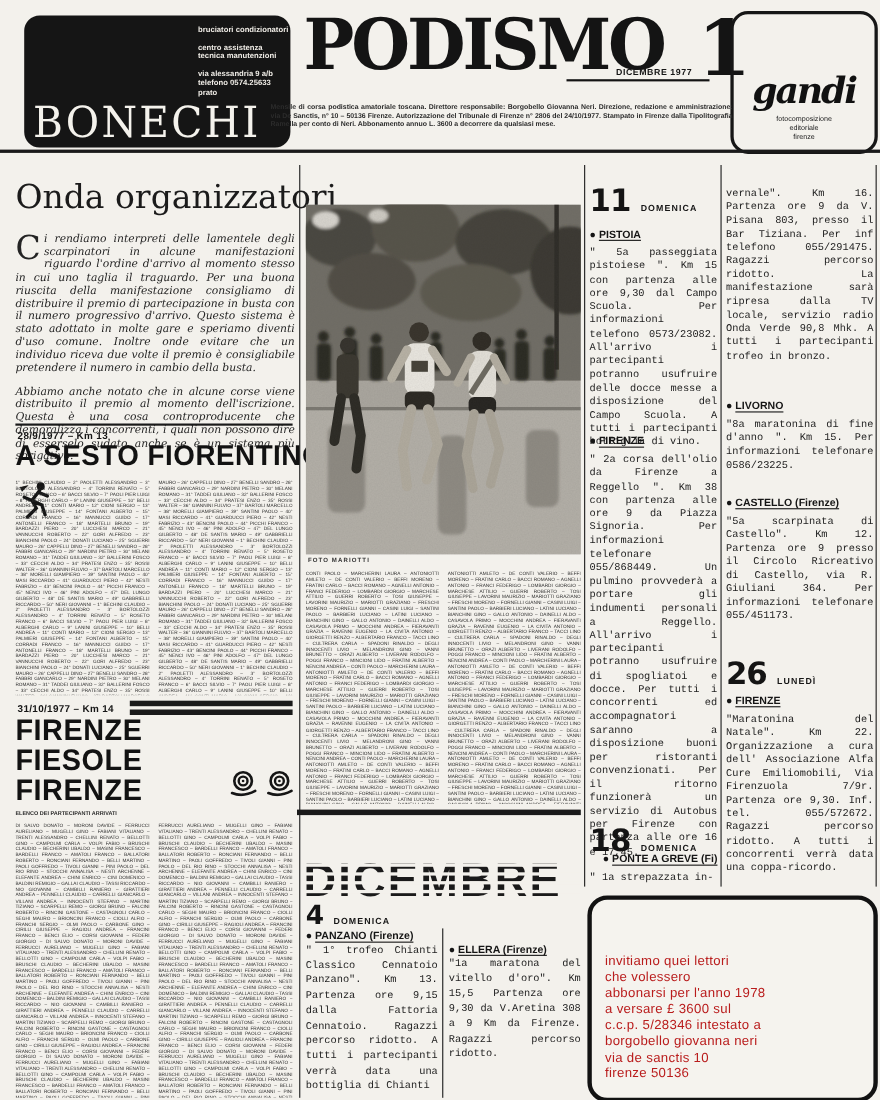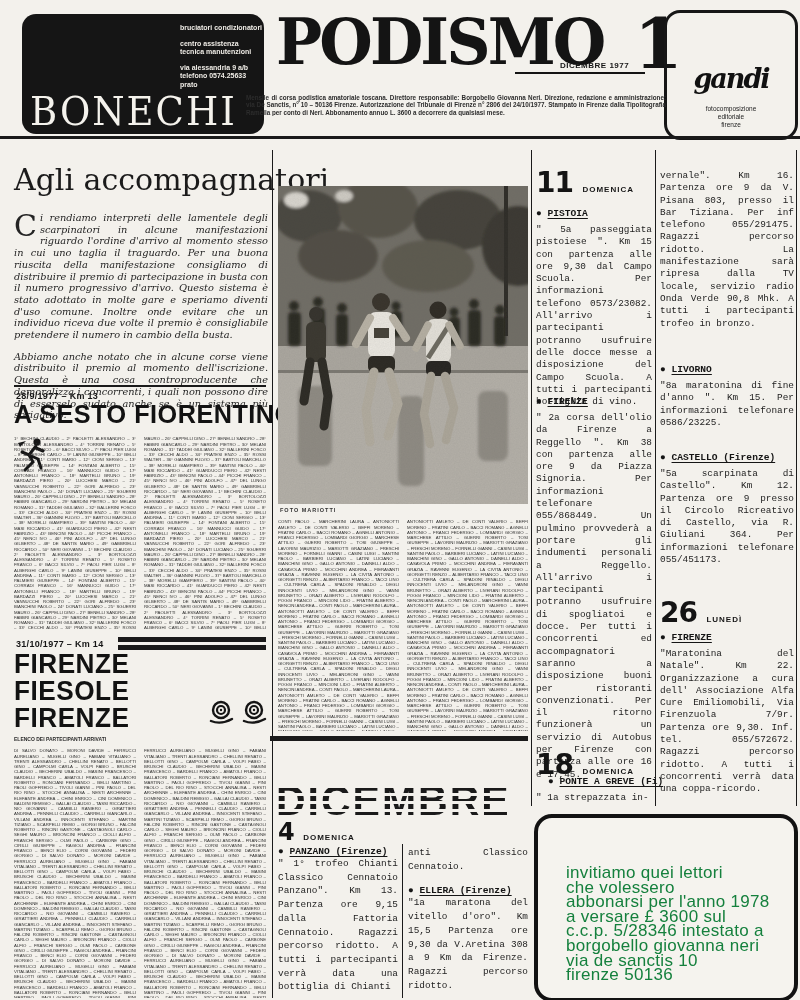--- a/index.html
+++ b/index.html
@@ -13,50 +13,50 @@
   #bonechi .ad p{margin:0 0 7px 0;}
   #bonechi .brand{position:absolute;left:8px;bottom:0px;color:#f4f2ec;font-family:"DejaVu Serif",serif;
         font-size:37px;font-weight:normal;letter-spacing:2px;transform:scaleY(1.05);transform-origin:left bottom;}
   #podismo{position:absolute;left:276px;top:4px;font-family:"DejaVu Serif",serif;font-weight:bold;
         font-size:64px;letter-spacing:-3px;transform:scaleX(.96);transform-origin:left top;color:#141414;}
   #issue{position:absolute;left:634px;top:2px;font-family:"DejaVu Serif",serif;font-weight:bold;font-size:70px;color:#141414;}
   #dateline{position:absolute;left:515px;top:72px;width:130px;height:2px;background:#141414;}
   #mdate{position:absolute;left:560px;top:61px;font-size:8px;font-weight:bold;letter-spacing:.5px;}
   #gandibox{position:absolute;left:664px;top:10px;width:128px;height:124px;border:3px solid #161616;border-radius:16px;}
   #gandibox .glyph{position:absolute;left:0;right:0;top:50px;text-align:center;font-family:"DejaVu Serif",serif;
-        font-style:italic;font-weight:bold;font-size:27px;letter-spacing:-2px;color:#111;}
+        font-style:italic;font-weight:bold;font-size:33px;letter-spacing:-2px;color:#111;}
   #gandibox .sub{position:absolute;left:0;right:0;top:92px;text-align:center;font-size:6.5px;line-height:8px;color:#222;}
   .micro-wrap{position:absolute;overflow:hidden;}
   .micro{font-size:8.6px;line-height:10.5px;text-align:justify;color:#2c2c2c;
         transform:scale(.5);transform-origin:0 0;width:200%;}
   .micro.bold{font-weight:bold;}
   .cols2{column-count:2;column-gap:16px;}
   
   #edit-title{position:absolute;left:14px;top:162px;font-family:"DejaVu Serif",serif;font-size:30px;color:#1b1b1b;}
   #edit-body{position:absolute;left:14px;top:212px;width:254px;font-family:"DejaVu Serif",serif;font-style:italic;
         font-size:9.8px;line-height:11.7px;text-align:justify;color:#242424;}
   #edit-body p{margin:0 0 10px 0;}
   .dropcap{float:left;font-size:30px;line-height:24px;padding:2px 3px 0 0;font-style:normal;}
   .datekm{position:absolute;font-size:9px;font-weight:bold;letter-spacing:.3px;}
   .bighead{position:absolute;font-weight:800;color:#121212;transform:scaleX(.97);transform-origin:left top;}
   
   .tw{font-family:"Liberation Mono",monospace;font-size:9.4px;line-height:12.3px;text-align:justify;color:#1d1d1d;}
   .twc{line-height:13.7px;}
-  .entry-head{font-family:Liberation Mono, monospace;font-size:9.6px;font-weight:bold;color:#151515;}
+  .entry-head{font-family:Liberation Sans, sans-serif;font-size:9.6px;font-weight:bold;color:#151515;}
   .entry-head .nm{text-decoration:underline;text-underline-offset:2px;}
   .daynum{font-family:"DejaVu Sans",sans-serif;font-weight:800;font-size:28px;letter-spacing:-1px;color:#141414;}
   .dayword{font-size:8px;font-weight:bold;letter-spacing:1px;margin-left:5px;}
   #kicker{position:absolute;left:278px;top:740px;font-family:"DejaVu Serif",serif;font-weight:bold;font-size:29px;color:#151515;}
   #month{position:absolute;left:276px;top:776px;width:252px;height:44px;}
   #month .word{font-weight:800;font-size:41px;letter-spacing:2px;color:#1a1a1a;transform:scaleY(1.05);transform-origin:left top;}
   #month .stripe{position:absolute;left:0;width:100%;height:2.6px;background:#f3f1ec;}
   
   #subbox{position:absolute;left:534px;top:814px;width:256px;height:180px;border:4px solid #121212;border-radius:18px;background:#f5f3ee;}
   #subbox .t{position:absolute;left:10px;top:0px;font-weight:800;font-size:37px;letter-spacing:-1px;color:#111;}
-  #subbox .ln{position:absolute;left:28px;top:48px;font-size:17px;line-height:14.6px;letter-spacing:.3px;color:#15803d;}
+  #subbox .ln{position:absolute;left:12px;top:48px;font-size:12px;line-height:14.6px;letter-spacing:.3px;color:#b91c1c;}
   #caption{position:absolute;left:280px;top:507px;font-size:5.5px;font-weight:bold;letter-spacing:1px;color:#333;}
   svg{display:block;}
 </style>
 </head>
 <body>
 
 <div id="page">
 
   <div id="bonechi">
     <div class="ad">
@@ -86,21 +86,21 @@
   </div>
 
   <div class="rule" style="left:0;top:136px;width:800px;height:2.5px;"></div>
 
   <div class="rule" style="left:272px;top:150px;width:1px;height:848px;"></div>
   <div class="rule" style="left:531px;top:150px;width:1px;height:656px;"></div>
   <div class="rule" style="left:655px;top:150px;width:1px;height:656px;"></div>
   <div class="rule" style="left:796px;top:150px;width:1px;height:656px;"></div>
   <div class="rule" style="left:402px;top:844px;width:1px;height:154px;"></div>
 
-  <div id="edit-title">Agli accompagnatori</div>
+  <div id="edit-title">Onda organizzatori</div>
   <div id="edit-body">
     <p><span class="dropcap">C</span><span>i rendiamo interpreti delle lamentele degli scarpinatori in alcune manifestazioni riguardo l'ordine d'arrivo al momento stesso in cui uno taglia il traguardo. Per una buona riuscita della manifestazione consigliamo di distribuire il premio di partecipazione in busta con il numero progressivo d'arrivo. Questo sistema è stato adottato in molte gare e speriamo diventi d'uso comune. Inoltre onde evitare che un individuo riceva due volte il premio è consigliabile pretendere il numero in cambio della busta.</span></p>
     <p>Abbiamo anche notato che in alcune corse viene distribuito il premio al momento dell'iscrizione. Questa è una cosa controproducente che demoralizza i concorrenti, i quali non possono dire di esserselo sudato anche se è un sistema più sbrigativo.</p>
   </div>
 
   <div class="rule" style="left:14px;top:385px;width:252px;height:2px;"></div>
   <div class="datekm" style="left:16px;top:391px;">28/9/1977 – Km 13</div>
   <div class="bighead" style="left:14px;top:399px;font-size:26px;letter-spacing:.5px;font-family:'Liberation Sans',sans-serif;">A SESTO FIORENTINO</div>
 
   <div class="abs" style="left:16px;top:437px;">
@@ -239,21 +239,20 @@
   <div class="abs" style="left:278px;top:818px;">
     <span class="daynum" style="font-size:24px;">4</span>
     <span class="dayword">DOMENICA</span>
   </div>
 
   <div class="abs" style="left:278px;top:846px;width:120px;height:152px;overflow:hidden;">
     <div class="entry-head"><span>●</span> <span class="nm">PANZANO (Firenze)</span></div>
     <div class="tw twc">" 1° trofeo Chianti Classico Cennatoio Panzano". Km 13. Partenza ore 9,15 dalla Fattoria Cennatoio. Ragazzi percorso ridotto. A tutti i partecipanti verrà data una bottiglia di Chianti</div>
   </div>
   <div class="abs" style="left:408px;top:846px;width:120px;height:152px;overflow:hidden;">
-    <div class="tw twc">anti Classico Cennatoio.</div>
     <div class="entry-head" style="margin-top:12px;"><span>●</span> <span class="nm">ELLERA (Firenze)</span></div>
     <div class="tw twc">"1a maratona del vitello d'oro". Km 15,5 Partenza ore 9,30 da V.Aretina 308 a 9 Km da Firenze. Ragazzi percorso ridotto.</div>
   </div>
 
   <div class="abs" style="left:536px;top:166px;">
     <span class="daynum">11</span>
     <span class="dayword">DOMENICA</span>
   </div>
   <div class="abs entry-head" style="left:536px;top:208px;"><span>●</span> <span class="nm">PISTOIA</span></div>
   <div class="abs tw" style="left:536px;top:224px;width:116px;">" 5a passeggiata pistoiese ". Km 15 con partenza alle ore 9,30 dal Campo Scuola. Per informazioni telefono 0573/23082. All'arrivo i partecipanti potranno usufruire delle docce messe a disposizione del Campo Scuola. A tutti i partecipanti bottiglia di vino.</div>

